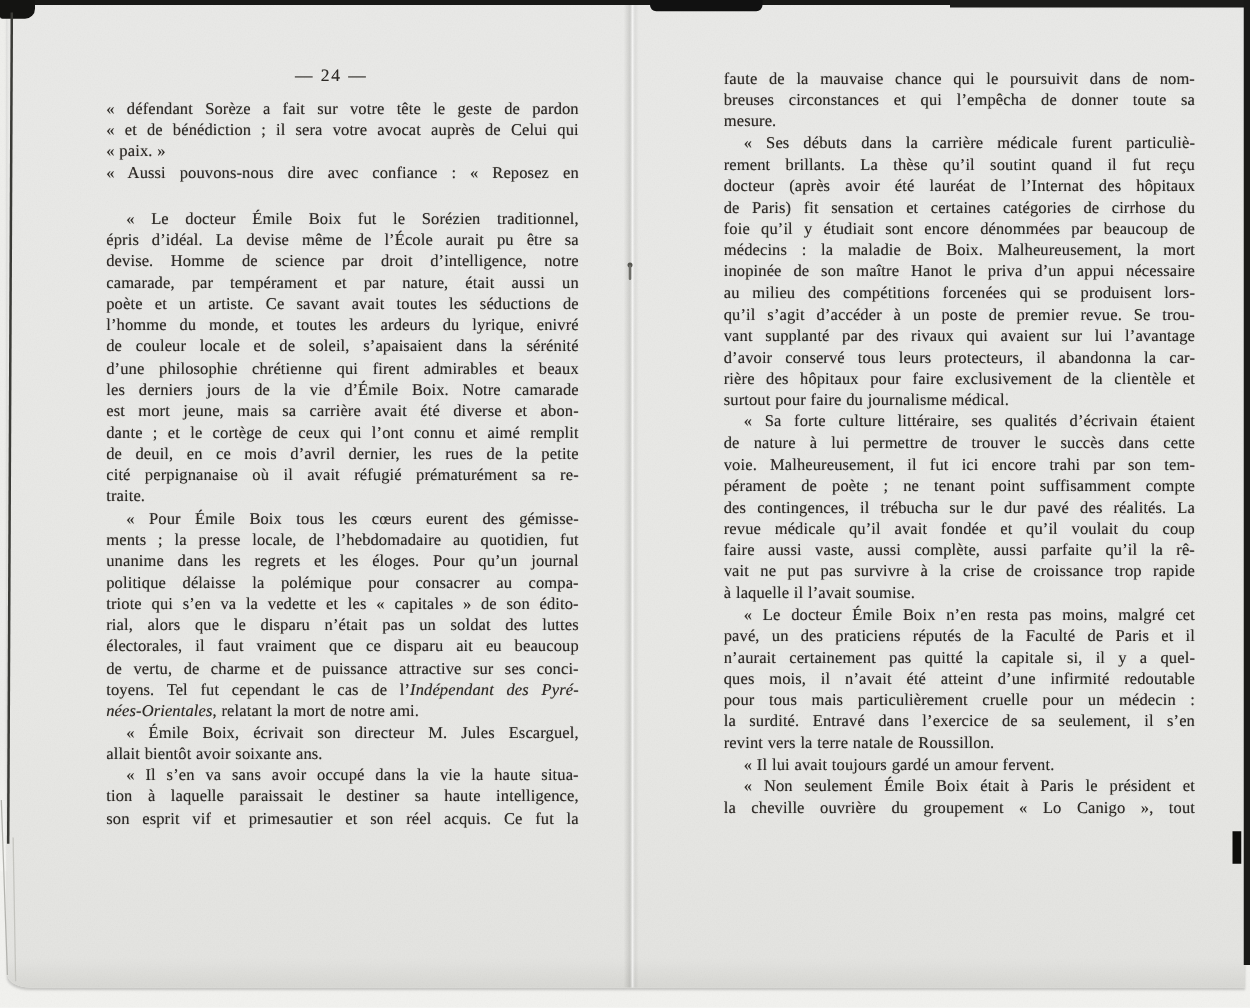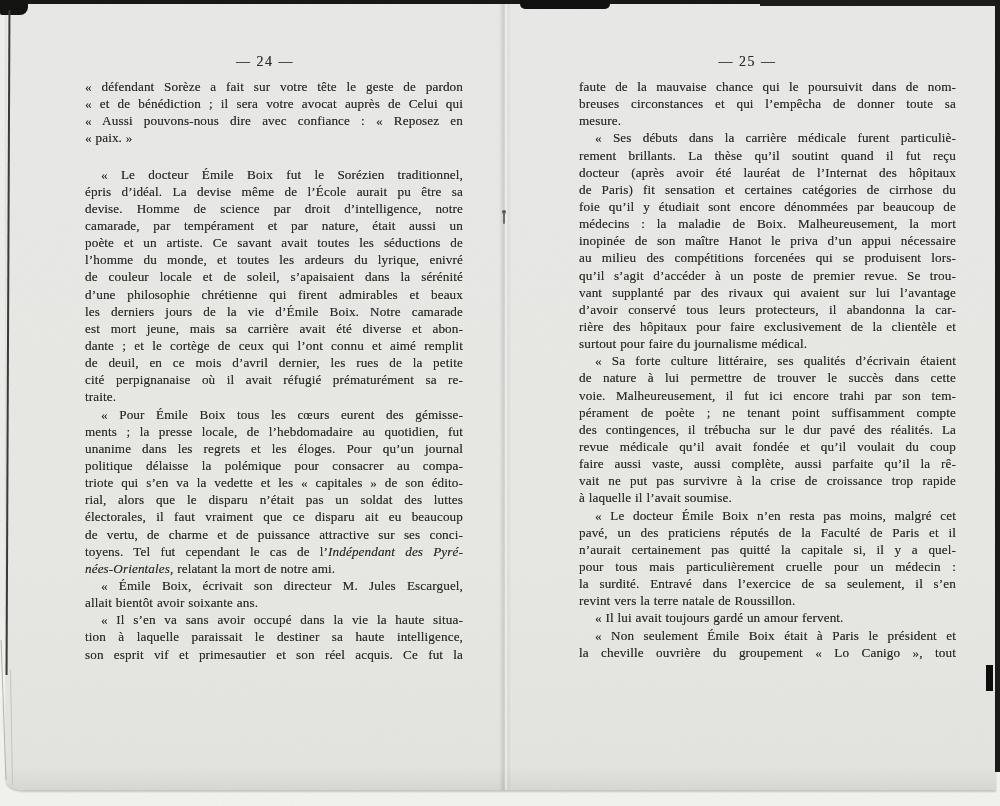--- a/index.html
+++ b/index.html
@@ -68,22 +68,22 @@
   <div class="gutter"></div>
   <div class="staple-dot"></div>
   <div class="staple"></div>
 
   <div class="page-col left">
     <div class="page-number">— 24 —</div>
     <div>
         <div class="paragraph">
           <div class="line firstline"><span>« défendant Sorèze a fait sur votre tête le geste de pardon</span></div>
           <div class="line"><span>« et de bénédiction ; il sera votre avocat auprès de Celui qui</span></div>
+          <div class="line lastline"><span>« paix. »</span></div>
           <div class="line"><span>« Aussi pouvons-nous dire avec confiance : « Reposez en</span></div>
-          <div class="line lastline"><span>« paix. »</span></div>
         </div>
         <div class="paragraph indent gap-before">
           <div class="line firstline"><span>« Le docteur Émile Boix fut le Sorézien traditionnel,</span></div>
           <div class="line"><span>épris d’idéal. La devise même de l’École aurait pu être sa</span></div>
           <div class="line"><span>devise. Homme de science par droit d’intelligence, notre</span></div>
           <div class="line"><span>camarade, par tempérament et par nature, était aussi un</span></div>
           <div class="line"><span>poète et un artiste. Ce savant avait toutes les séductions de</span></div>
           <div class="line"><span>l’homme du monde, et toutes les ardeurs du lyrique, enivré</span></div>
           <div class="line"><span>de couleur locale et de soleil, s’apaisaient dans la sérénité</span></div>
           <div class="line"><span>d’une philosophie chrétienne qui firent admirables et beaux</span></div>
@@ -112,21 +112,20 @@
         </div>
         <div class="paragraph indent">
           <div class="line firstline"><span>« Il s’en va sans avoir occupé dans la vie la haute situa-</span></div>
           <div class="line"><span>tion à laquelle paraissait le destiner sa haute intelligence,</span></div>
           <div class="line"><span>son esprit vif et primesautier et son réel acquis. Ce fut la</span></div>
         </div>
       </div>
   </div>
 
   <div class="page-col right">
-    <div class="page-number">— 25 —</div>
     <div>
         <div class="paragraph">
           <div class="line firstline"><span>faute de la mauvaise chance qui le poursuivit dans de nom-</span></div>
           <div class="line"><span>breuses circonstances et qui l’empêcha de donner toute sa</span></div>
           <div class="line lastline"><span>mesure.</span></div>
         </div>
         <div class="paragraph indent">
           <div class="line firstline"><span>« Ses débuts dans la carrière médicale furent particuliè-</span></div>
           <div class="line"><span>rement brillants. La thèse qu’il soutint quand il fut reçu</span></div>
           <div class="line"><span>docteur (après avoir été lauréat de l’Internat des hôpitaux</span></div>
@@ -149,20 +148,21 @@
           <div class="line"><span>des contingences, il trébucha sur le dur pavé des réalités. La</span></div>
           <div class="line"><span>revue médicale qu’il avait fondée et qu’il voulait du coup</span></div>
           <div class="line"><span>faire aussi vaste, aussi complète, aussi parfaite qu’il la rê-</span></div>
           <div class="line"><span>vait ne put pas survivre à la crise de croissance trop rapide</span></div>
           <div class="line lastline"><span>à laquelle il l’avait soumise.</span></div>
         </div>
         <div class="paragraph indent">
           <div class="line firstline"><span>« Le docteur Émile Boix n’en resta pas moins, malgré cet</span></div>
           <div class="line"><span>pavé, un des praticiens réputés de la Faculté de Paris et il</span></div>
           <div class="line"><span>n’aurait certainement pas quitté la capitale si, il y a quel-</span></div>
+          <div class="line"><span>ques mois, il n’avait été atteint d’une infirmité redoutable</span></div>
           <div class="line"><span>pour tous mais particulièrement cruelle pour un médecin :</span></div>
           <div class="line"><span>la surdité. Entravé dans l’exercice de sa seulement, il s’en</span></div>
           <div class="line lastline"><span>revint vers la terre natale de Roussillon.</span></div>
         </div>
         <div class="paragraph indent">
           <div class="line firstline lastline"><span>« Il lui avait toujours gardé un amour fervent.</span></div>
         </div>
         <div class="paragraph indent">
           <div class="line firstline"><span>« Non seulement Émile Boix était à Paris le président et</span></div>
           <div class="line"><span>la cheville ouvrière du groupement « Lo Canigo », tout</span></div>

